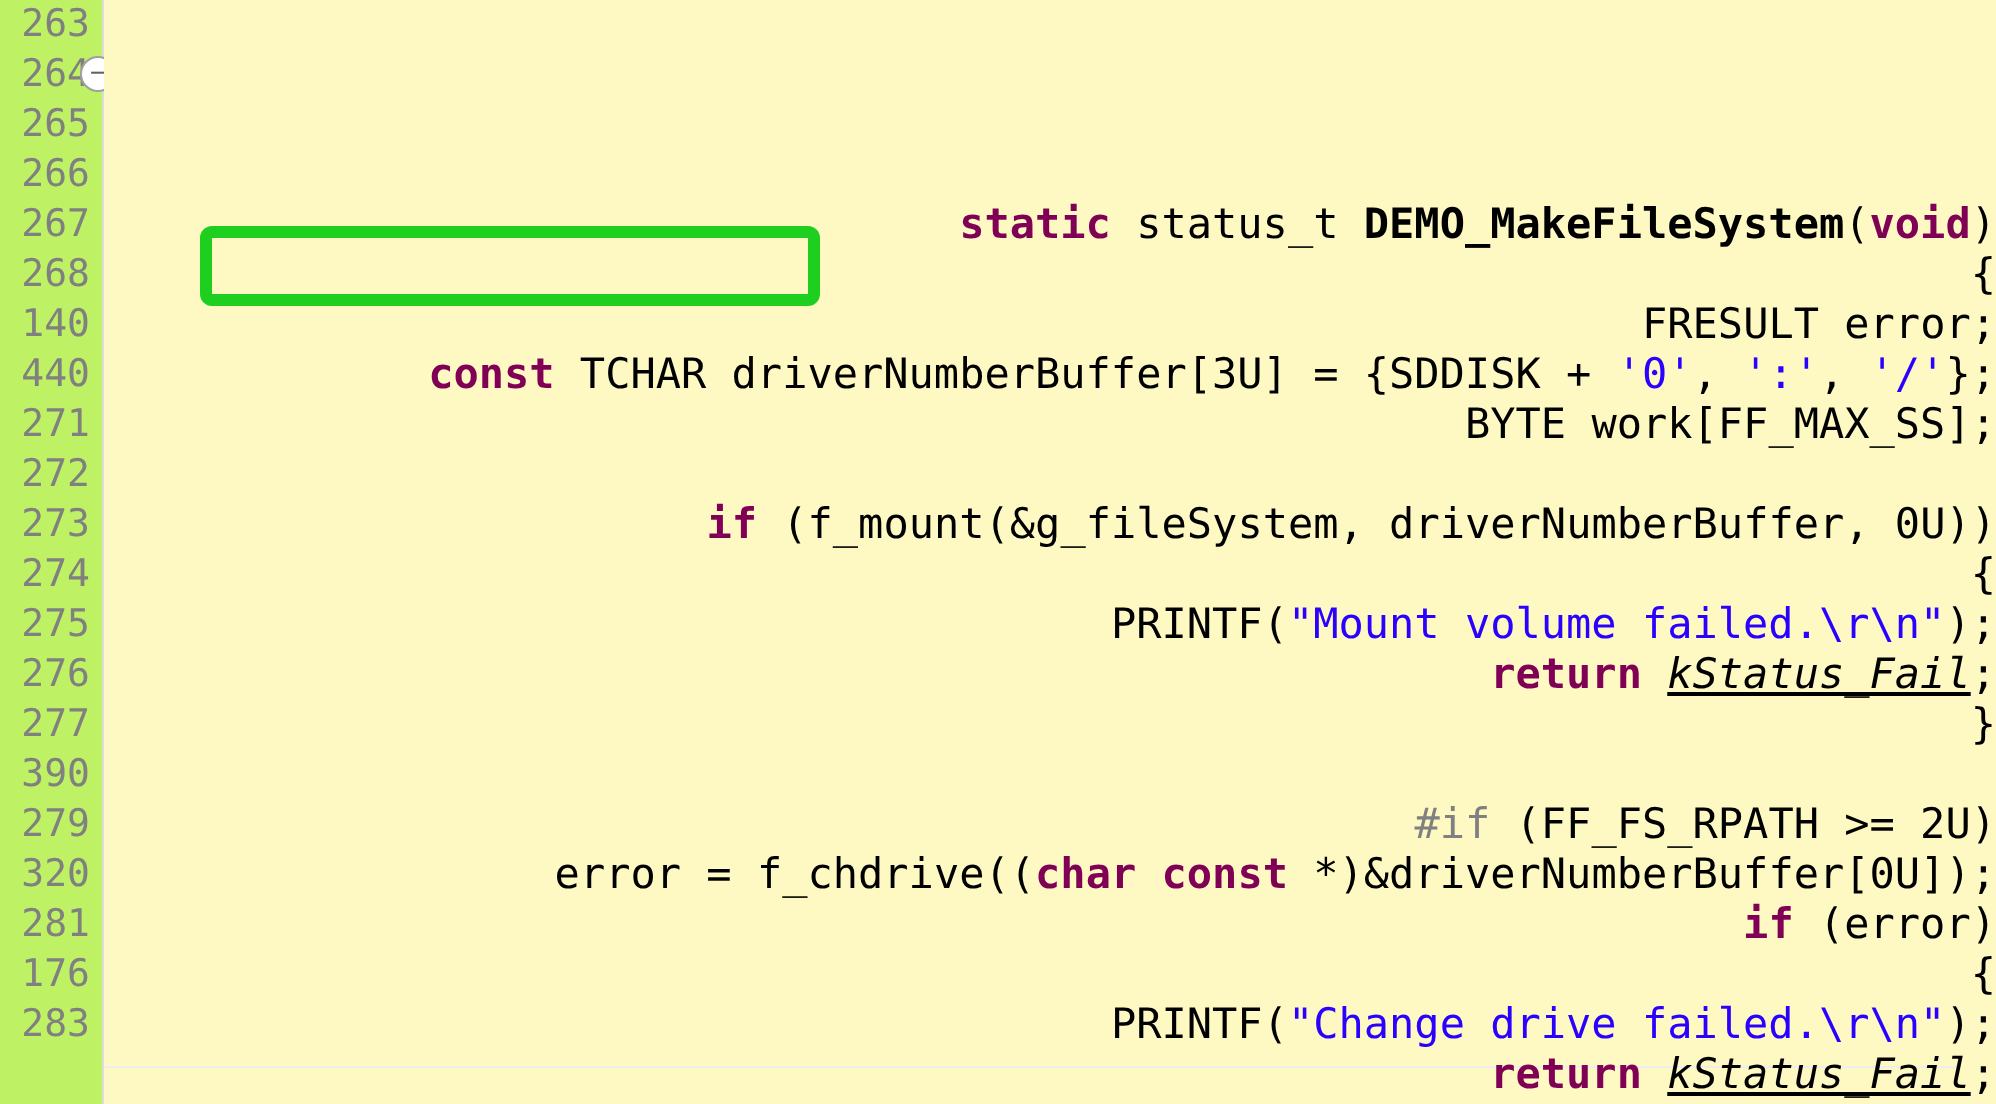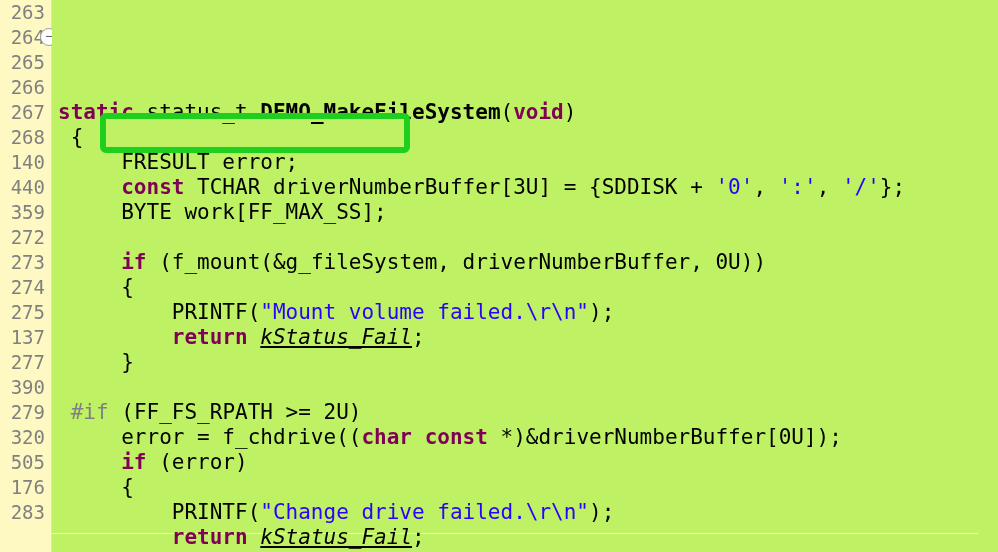--- a/index.html
+++ b/index.html
@@ -13,21 +13,21 @@
     width: 998px;
     height: 552px;
     overflow: hidden;
   }
   .editor {
     display: flex;
     height: 100%;
   }
   .gutter {
     width: 52px;
-    background: #fef9c3;
+    background: #bef264;
     border-right: 1px solid #dcdcdc;
     text-align: right;
     padding: 0 4px 0 0;
     color: #808080;
     font-size: 19px;
     user-select: none;
     position: relative;
   }
   .gline {
     height: 25px;
@@ -47,21 +47,22 @@
     line-height: 14px;
     text-align: center;
     color: #606060;
     font-family: sans-serif;
   }
   .code {
     flex: 1;
     padding-left: 6px;
     white-space: pre;
     position: relative;
-    background: #bef264;
+    background: #fef9c3;
+    text-align: right;
   }
   .cline {
     height: 25px;
     position: relative;
   }
   .k { color: #7f0055; font-weight: bold; }   
   .t { color: #000; }                          
   .fn { color: #000; font-weight: bold; }      
   .s { color: #2a00ff; }                       
   .c { color: #2a00ff; }
@@ -87,31 +88,31 @@
 <div class="editor">
   <div class="gutter" id="gutter">
       <div class="gline">263</div>
       <div class="gline">264<div class="fold">−</div></div>
       <div class="gline">265</div>
       <div class="gline">266</div>
       <div class="gline">267</div>
       <div class="gline">268</div>
       <div class="gline">140</div>
       <div class="gline">440</div>
-      <div class="gline">359</div>
+      <div class="gline">271</div>
       <div class="gline">272</div>
       <div class="gline">273</div>
       <div class="gline">274</div>
       <div class="gline">275</div>
-      <div class="gline">137</div>
+      <div class="gline">276</div>
       <div class="gline">277</div>
       <div class="gline">390</div>
       <div class="gline">279</div>
       <div class="gline">320</div>
-      <div class="gline">505</div>
+      <div class="gline">281</div>
       <div class="gline">176</div>
       <div class="gline">283</div>
     </div>
   <div class="code" id="code">
     <div class="bottom-rule"></div>
   <div class="cline"></div><div class="cline"><span class="k">static</span><span> </span><span class="t">status_t </span><span class="fn">DEMO_MakeFileSystem</span><span>(</span><span class="k">void</span><span>)</span></div><div class="cline"><span> {</span></div><div class="cline"><span>     FRESULT error;</span></div><div class="cline"><span>     </span><span class="k">const</span><span> TCHAR driverNumberBuffer[3U] = {SDDISK + </span><span class="c">'0'</span><span>, </span><span class="c">':'</span><span>, </span><span class="c">'/'</span><span>};</span></div><div class="cline"><span>     BYTE work[FF_MAX_SS];</span></div><div class="cline"></div><div class="cline"><span>     </span><span class="k">if</span><span> (f_mount(&amp;g_fileSystem, driverNumberBuffer, 0U))</span></div><div class="cline"><span>     {</span></div><div class="cline"><span>         PRINTF(</span><span class="s">"Mount volume failed.\r\n"</span><span>);</span></div><div class="cline"><span>         </span><span class="k">return</span><span> </span><span class="em">kStatus_Fail</span><span>;</span></div><div class="cline"><span>     }</span></div><div class="cline"></div><div class="cline"><span> </span><span class="pp">#if</span><span> (FF_FS_RPATH &gt;= 2U)</span></div><div class="cline"><span>     error = f_chdrive((</span><span class="k">char</span><span> </span><span class="k">const</span><span> *)&amp;driverNumberBuffer[0U]);</span></div><div class="cline"><span>     </span><span class="k">if</span><span> (error)</span></div><div class="cline"><span>     {</span></div><div class="cline"><span>         PRINTF(</span><span class="s">"Change drive failed.\r\n"</span><span>);</span></div><div class="cline"><span>         </span><span class="k">return</span><span> </span><span class="em">kStatus_Fail</span><span>;</span></div><div class="cline"><span>     }</span></div></div>
 </div>
 
 <div class="green-box" style="left: 100px; top: 113px; width: 310px; height: 40px;"></div>
 

